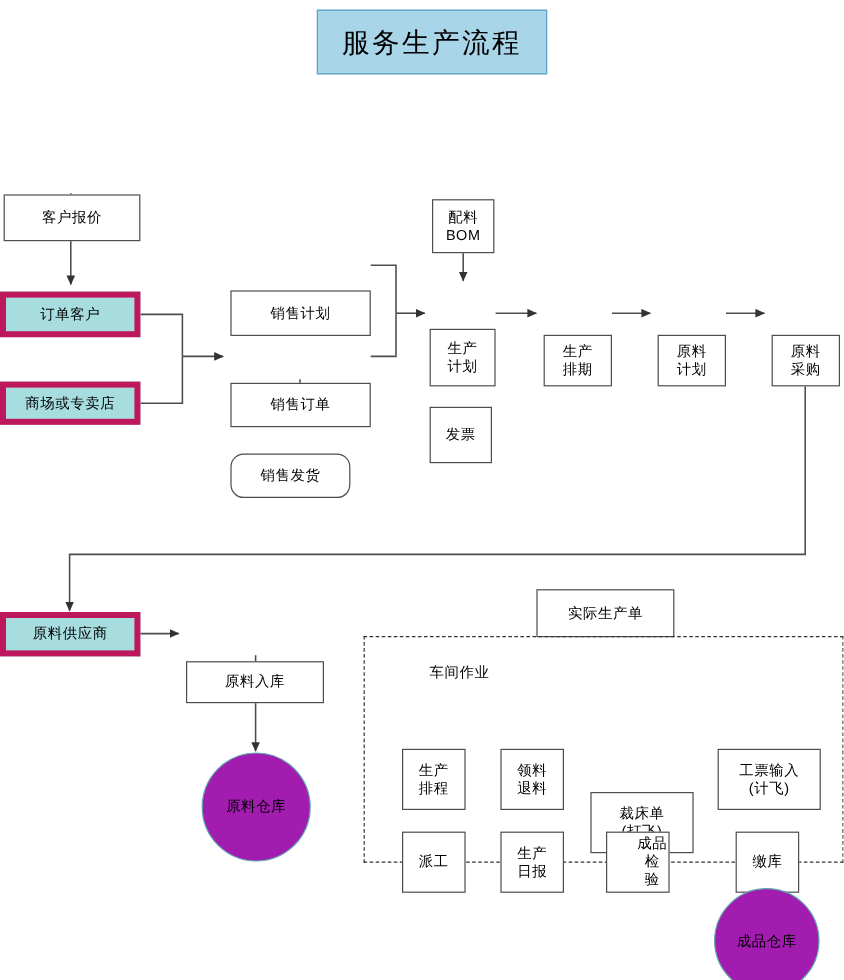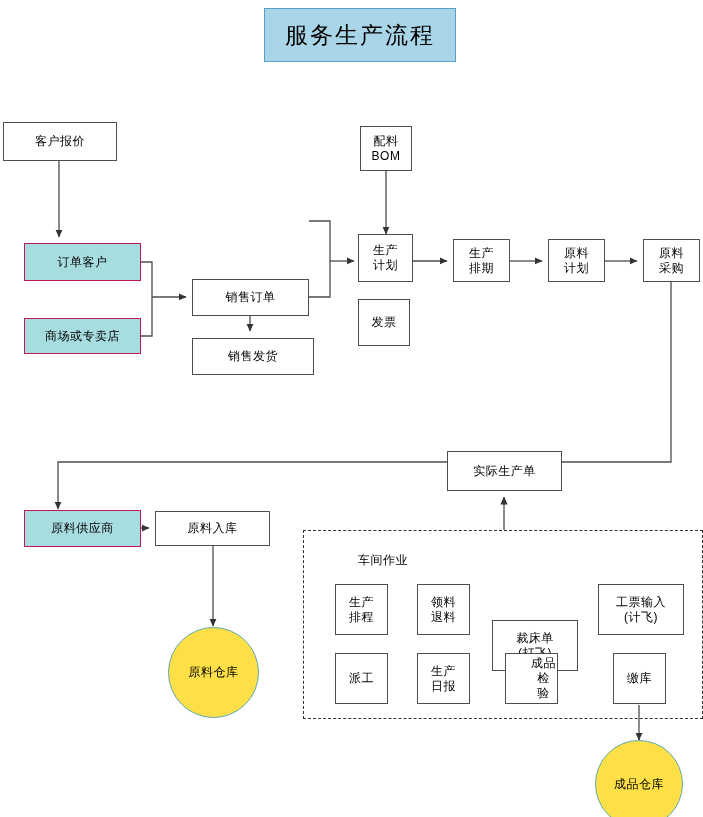--- a/index.html
+++ b/index.html
@@ -22,35 +22,35 @@
     justify-content:center;
     text-align:center;
     line-height:1.25;
     font-size:12px;
     letter-spacing:.5px;
     white-space:pre-line;
   }
   .box{
     border:1px solid #4d4d4d;
     background:#ffffff;
+    margin-top:40px;
   }
   .teal{
     background:#a8dde0;
-    border:1px solid #be185d;
-    margin-left:24px;
+    border:5px solid #be185d;
   }
   .title-box{
     background:#a9d5e8;
     border:1px solid #5b9fc4;
     font-size:23px;
     letter-spacing:2px;
   }
   .circle{
     border-radius:50%;
-    background:#fde047;
+    background:#a21caf;
     border:1px solid #5fa9b0;
     font-size:12px;
   }
   .group-box{
     position:absolute;
     border:1px dashed #333;
     box-sizing:border-box;
     background:transparent;
   }
   .group-label{
@@ -105,24 +105,25 @@
   </svg>
 
   <div class="node title-box" style="left:264px;top:8px;width:192px;height:54px;">服务生产流程</div>
 
   <div class="node box" style="left:3px;top:122px;width:114px;height:39px;">客户报价</div>
 
   <div class="node teal" style="left:0px;top:243px;width:117px;height:38px;">订单客户</div>
 
   <div class="node teal" style="left:0px;top:318px;width:117px;height:36px;text-align:center;">商场或专卖店</div>
 
+  <div class="node box" style="left:192px;top:202px;width:117px;height:38px;">销售计划</div>
 
   <div class="node box" style="left:192px;top:279px;width:117px;height:37px;">销售订单</div>
 
-  <div class="node box" style="left:192px;top:338px;width:122px;height:37px;">销售发货</div>
+  <div class="node box" style="left:192px;top:338px;width:100px;height:37px;border-radius:11px;">销售发货</div>
 
   <div class="node box" style="left:360px;top:126px;width:52px;height:45px;">配料
 BOM</div>
 
   <div class="node box" style="left:358px;top:234px;width:55px;height:48px;">生产
 计划</div>
 
   <div class="node box" style="left:453px;top:239px;width:57px;height:43px;">生产
 排期</div>
 

